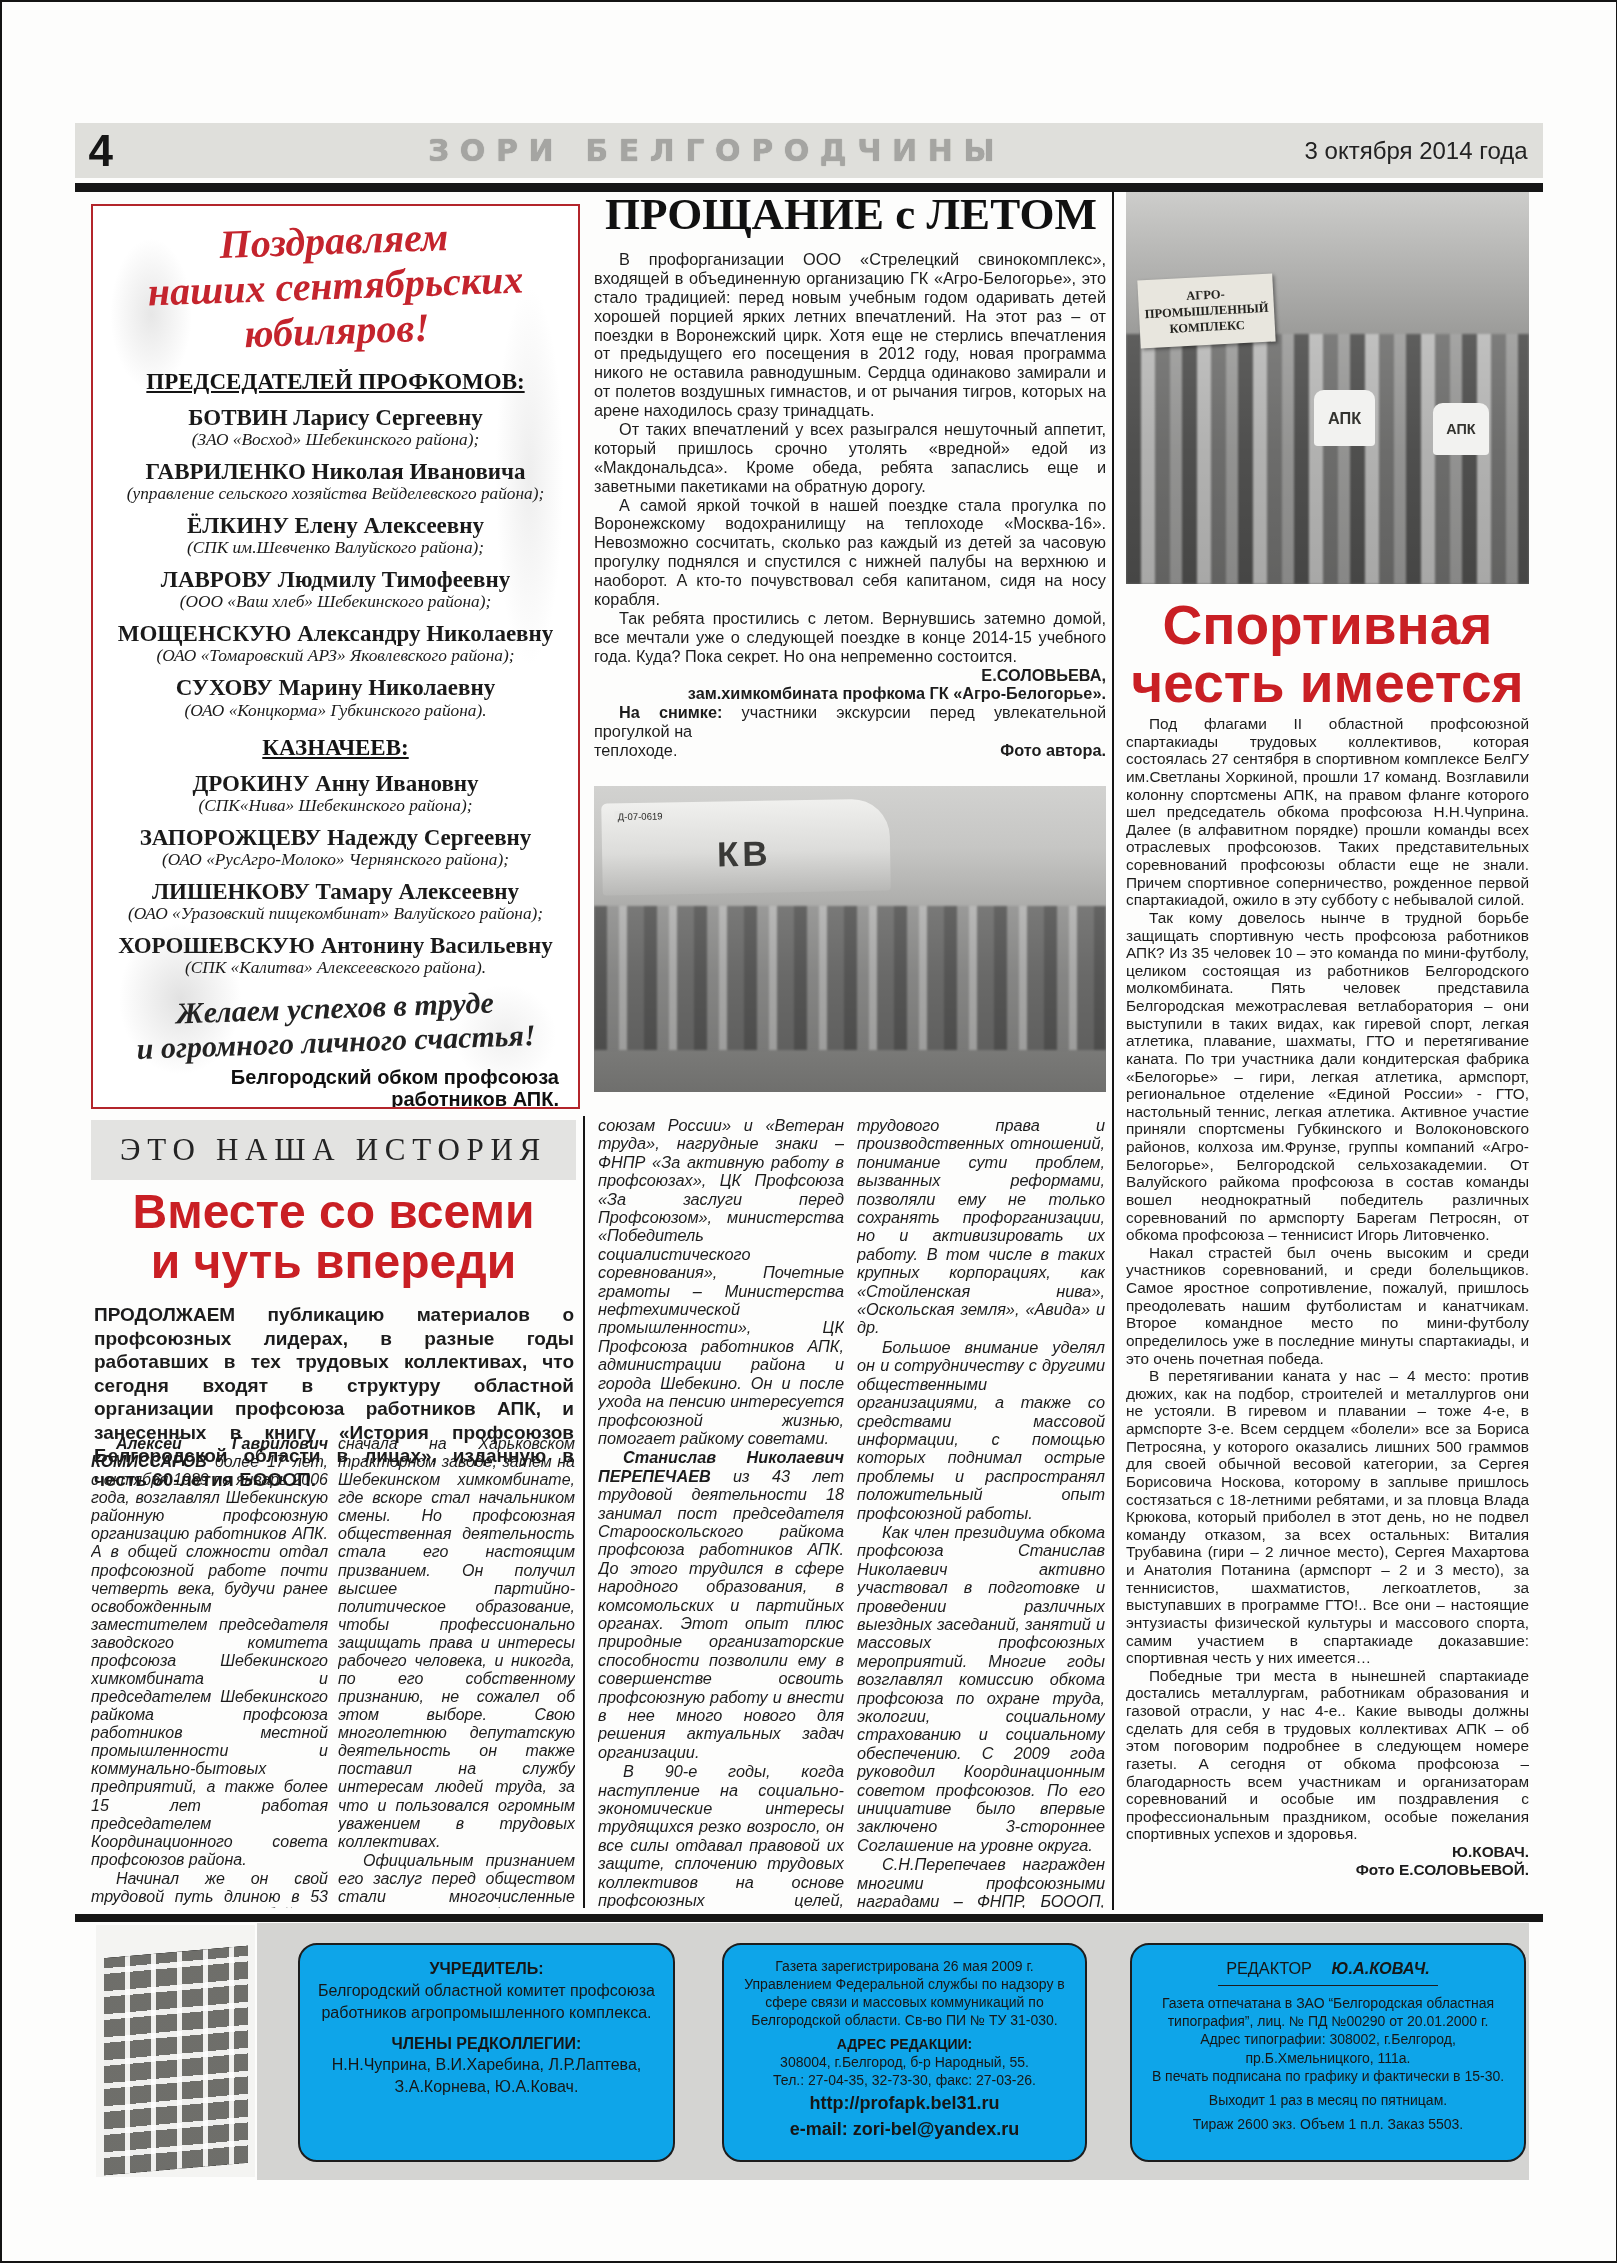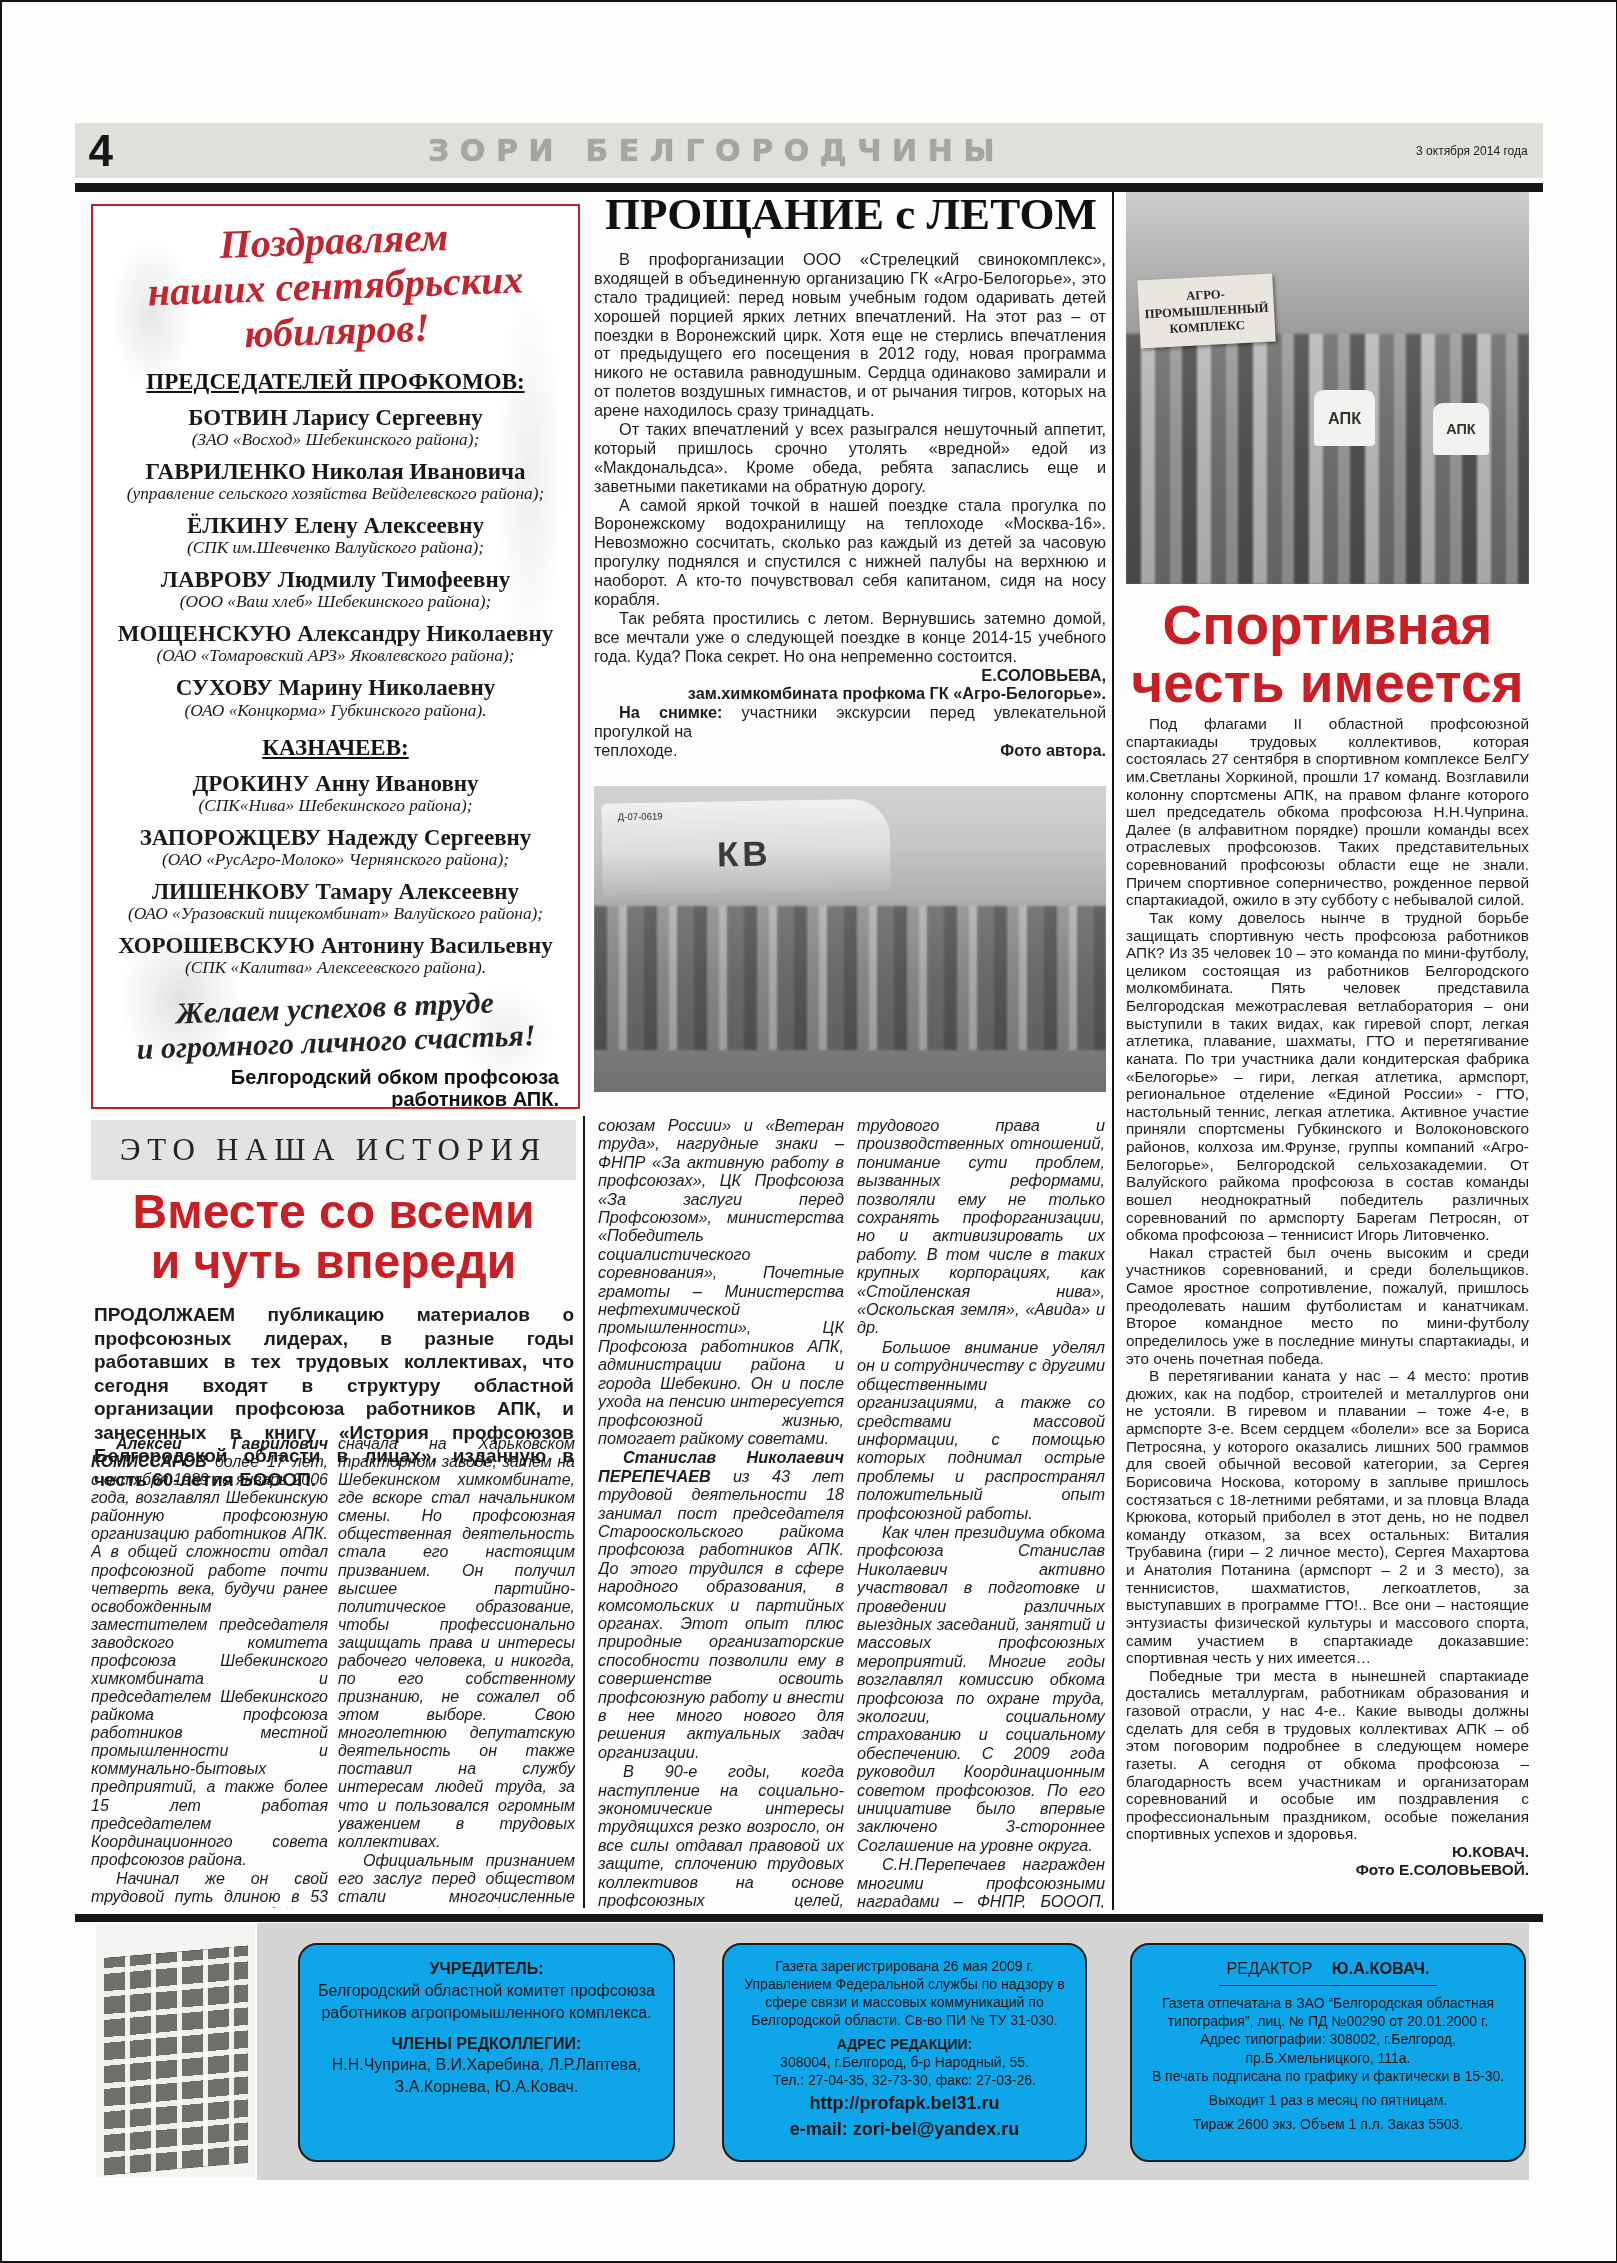--- a/index.html
+++ b/index.html
@@ -4,21 +4,21 @@
 <style>
   html,body{margin:0;padding:0;}
   body{width:1618px;height:2263px;position:relative;background:#fdfdfc;font-family:"Liberation Sans",sans-serif;color:#1c1c1c;overflow:hidden;}
   .frame{position:absolute;inset:0;border:2.9px solid #141414;pointer-events:none;z-index:50;}
   .abs{position:absolute;}
 
   
   .masthead-bar{left:75px;top:123px;width:1468px;height:55px;background:#dfdfdb;display:flex;align-items:center;}
   .page-num{font-size:44px;font-weight:bold;color:#161616;margin-left:13.4px;width:67px;}
   .masthead-title{flex:1;text-align:center;font-size:30px;font-weight:bold;letter-spacing:10.6px;color:#a5a5a2;text-shadow:0 0 1px #8f8f8c;font-family:"DejaVu Sans",sans-serif;}
-  .issue-date{width:250px;text-align:right;margin-right:15.4px;font-size:12px;color:#222;}
+  .issue-date{width:250px;text-align:right;margin-right:15.4px;font-size:24px;color:#222;}
   .rule-h{background:#161616;}
 
   
   .congrats{left:91px;top:204px;width:485px;height:901px;border:2.9px solid #b3252b;background:
      radial-gradient(closest-side at 12% 12%, rgba(120,120,120,.18), transparent 70%),
      radial-gradient(closest-side at 90% 30%, rgba(140,140,140,.15), transparent 70%),
      radial-gradient(closest-side at 18% 88%, rgba(120,120,120,.22), transparent 70%),
      radial-gradient(closest-side at 85% 92%, rgba(150,150,150,.15), transparent 70%),#fff;
      text-align:center;overflow:hidden;}
   .c-title{margin-top:13.4px;font-family:"Liberation Serif",serif;font-style:italic;font-weight:bold;color:#c4242d;font-size:40px;line-height:1.12;transform:rotate(-2deg);}
@@ -83,21 +83,21 @@
      repeating-linear-gradient(0deg, #2c2c2a 0 17.3px, #e8e8e6 17.3px 23px),
      repeating-linear-gradient(90deg, #2c2c2a 0 21px, #e8e8e6 21px 26px),#2c2c2a;
      background-blend-mode:screen;transform:skewY(-5deg);}
   .fbox{position:absolute;background:#0ea5e9;border:2.9px solid #1d1d1d;border-radius:19px;text-align:center;color:#161616;padding:13.4px 11.5px;box-sizing:border-box;overflow:hidden;}
   .fbox .b{font-weight:bold;}
   .fbox1{left:298px;top:1943px;width:377px;height:219px;font-size:16px;line-height:1.35;}
   .fbox2{left:722px;top:1943px;width:365px;height:219px;font-size:14px;line-height:1.28;}
   .fbox3{left:1130px;top:1943px;width:396px;height:219px;font-size:14px;line-height:1.3;}
   .fbox2 .big{font-size:18px;font-weight:bold;margin-top:2.9px;}
   .editor-line{font-size:16.3px;border-bottom:1.9px solid #1d1d1d;display:inline-block;padding:0 7.7px 5.8px 7.7px;margin-bottom:7.7px;}
-  .editor-line .nm{font-weight:bold;margin-left:15px;}
+  .editor-line .nm{font-weight:bold;font-style:italic;margin-left:15px;}
   .mt6{margin-top:5.8px;} .mt10{margin-top:9.6px;}
 </style>
 </head>
 <body>
 
 <div class="frame"></div>
 
 <div class="abs masthead-bar">
   <div class="page-num">4</div>
   <div class="masthead-title">ЗОРИ БЕЛГОРОДЧИНЫ</div>

